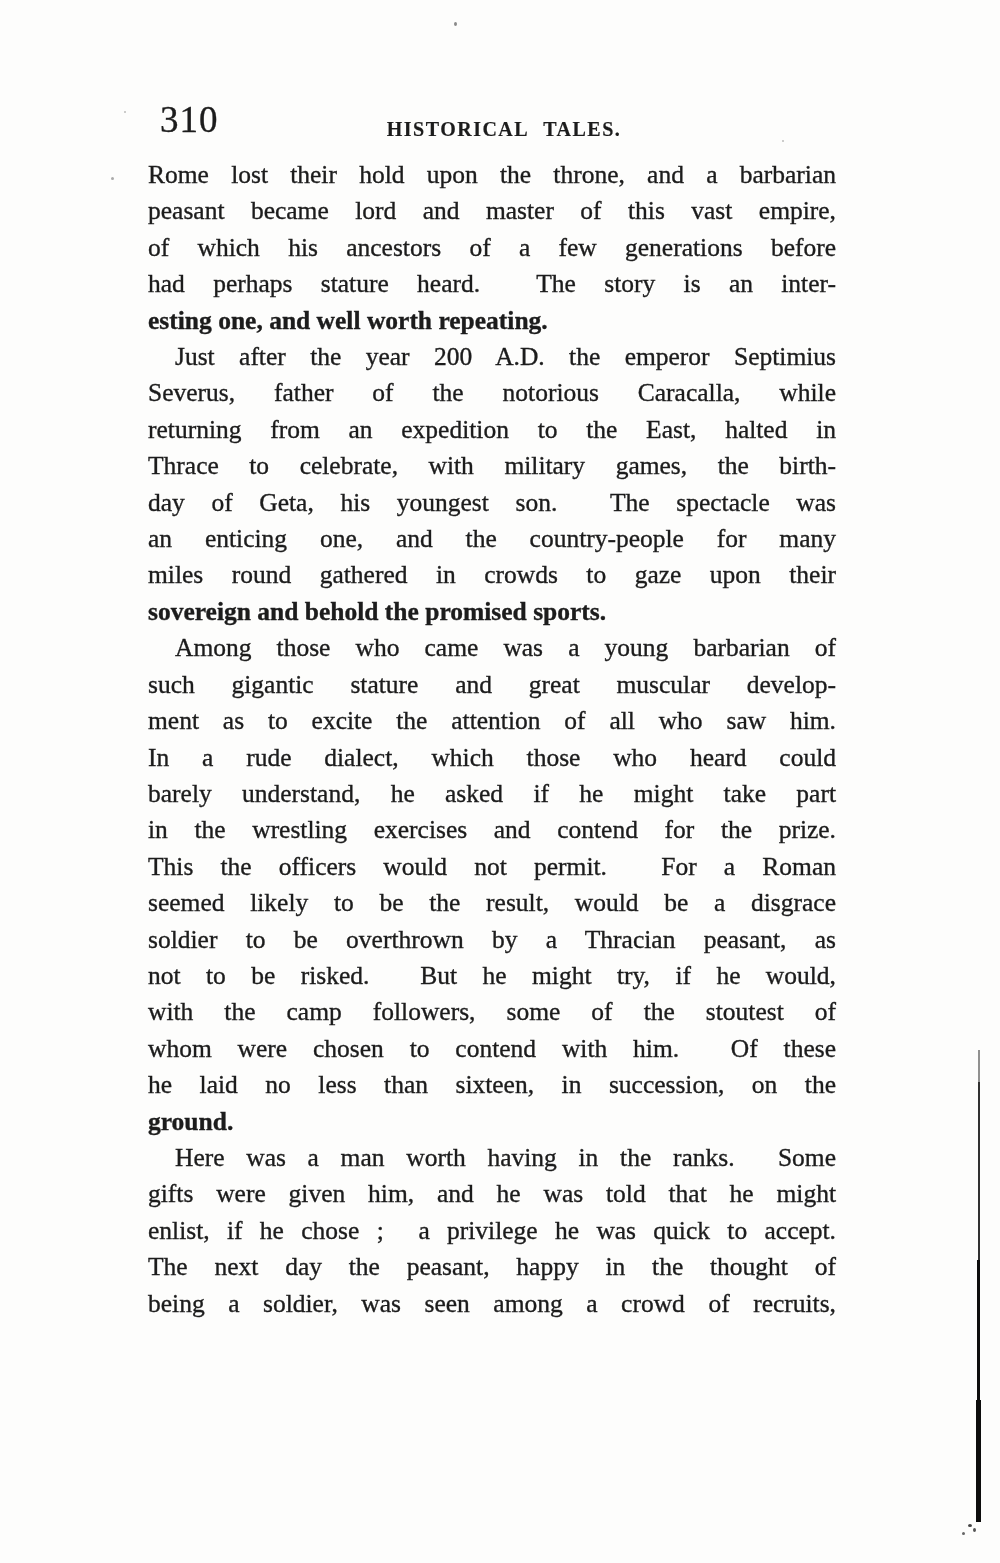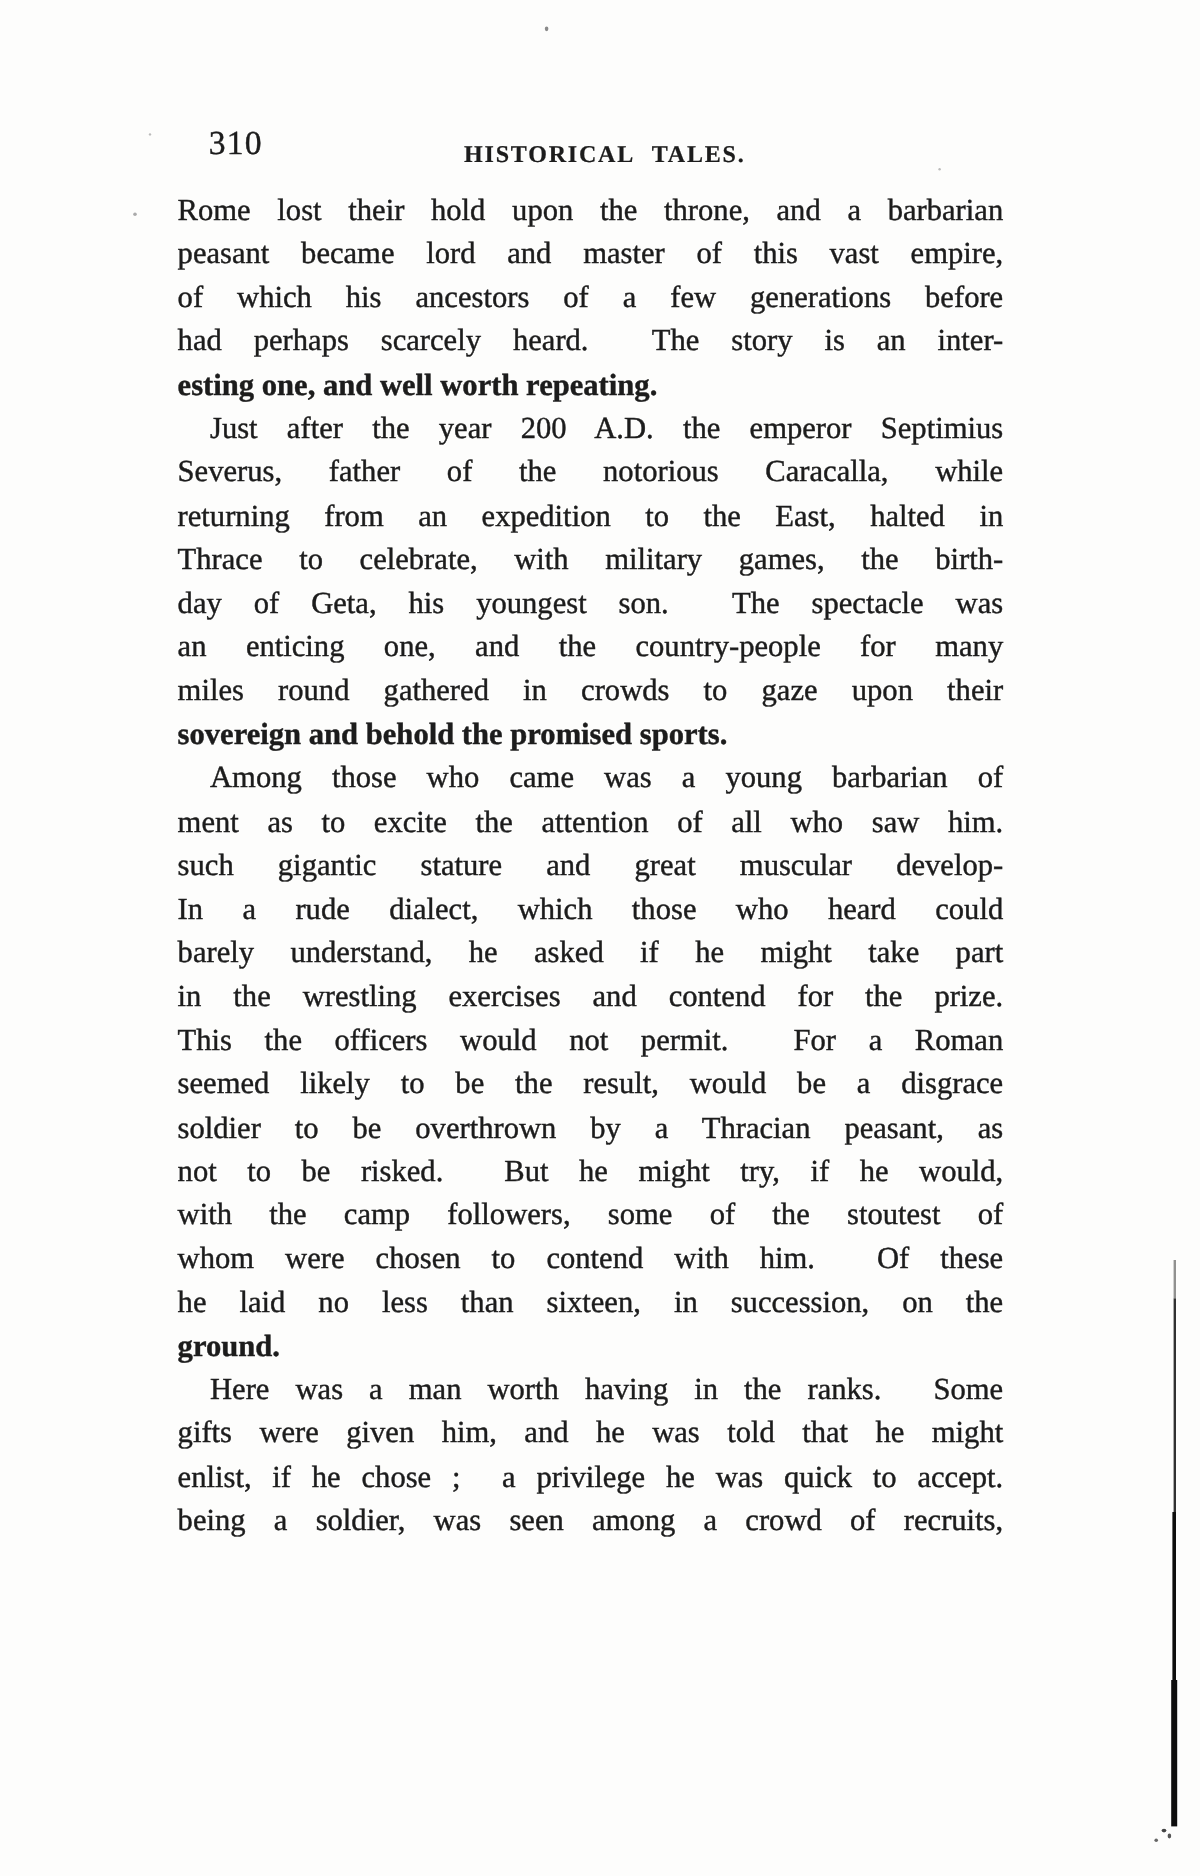--- a/index.html
+++ b/index.html
@@ -7,21 +7,21 @@
     width:1000px;height:1563px;position:relative;overflow:hidden;
     background:#fdfdfc;
     font-family:"Liberation Serif", serif;
     color:#1c1c1c;
   }
   .page{position:absolute;inset:0;}
   
   .page-header{position:absolute;left:160px;top:106px;width:688px;height:32px;}
   .page-number{
     position:absolute;left:0;top:0;
-    font-size:28px;line-height:27px;letter-spacing:1px;margin-left:14px;
+    font-size:37px;line-height:27px;letter-spacing:1px;
     -webkit-text-stroke:.35px #1c1c1c;
   }
   .running-title{
     position:absolute;left:0;right:0;top:12px;text-align:center;
     font-size:20px;line-height:22px;font-weight:bold;
     letter-spacing:1.5px;word-spacing:9px;
     -webkit-text-stroke:.2px #1c1c1c;
   }
   
   .body-text{
@@ -49,56 +49,57 @@
     <div class="page-number">310</div>
     <div class="running-title">HISTORICAL TALES.</div>
   </div>
 
   <div class="body-text">
 
     <div>
       <div class="line">Rome lost their hold upon the throne, and a barbarian</div>
       <div class="line">peasant became lord and master of this vast empire,</div>
       <div class="line">of which his ancestors of a few generations before</div>
-      <div class="line">had perhaps scarcely heard.  The story is an inter-</div>
+      <div class="line">had perhaps stature heard.  The story is an inter-</div>
       <div class="line para-end">esting one, and well worth repeating.</div>
     </div>
 
     <div>
       <div class="line indent">Just after the year 200 A.D. the emperor Septimius</div>
       <div class="line">Severus, father of the notorious Caracalla, while</div>
       <div class="line">returning from an expedition to the East, halted in</div>
       <div class="line">Thrace to celebrate, with military games, the birth-</div>
       <div class="line">day of Geta, his youngest son.  The spectacle was</div>
       <div class="line">an enticing one, and the country-people for many</div>
       <div class="line">miles round gathered in crowds to gaze upon their</div>
       <div class="line para-end">sovereign and behold the promised sports.</div>
     </div>
 
     <div>
       <div class="line indent">Among those who came was a young barbarian of</div>
+      <div class="line">such gigantic stature and great muscular develop-</div>
       <div class="line">ment as to excite the attention of all who saw him.</div>
-      <div class="line">such gigantic stature and great muscular develop-</div>
       <div class="line">In a rude dialect, which those who heard could</div>
       <div class="line">barely understand, he asked if he might take part</div>
       <div class="line">in the wrestling exercises and contend for the prize.</div>
       <div class="line">This the officers would not permit.  For a Roman</div>
       <div class="line">seemed likely to be the result, would be a disgrace</div>
       <div class="line">soldier to be overthrown by a Thracian peasant, as</div>
       <div class="line">not to be risked.  But he might try, if he would,</div>
       <div class="line">with the camp followers, some of the stoutest of</div>
       <div class="line">whom were chosen to contend with him.  Of these</div>
       <div class="line">he laid no less than sixteen, in succession, on the</div>
       <div class="line para-end">ground.</div>
     </div>
 
     <div>
       <div class="line indent">Here was a man worth having in the ranks.  Some</div>
       <div class="line">gifts were given him, and he was told that he might</div>
       <div class="line">enlist, if he chose ;  a privilege he was quick to accept.</div>
+      <div class="line">The next day the peasant, happy in the thought of</div>
       <div class="line">being a soldier, was seen among a crowd of recruits,</div>
     </div>
   </div>
 
   <div class="scanline" style="left:978px;top:1050px;width:1.5px;height:32px;opacity:.45;"></div>
   <div class="scanline" style="left:978px;top:1082px;width:2px;height:178px;opacity:.85;"></div>
   <div class="scanline" style="left:977px;top:1260px;width:3px;height:140px;"></div>
   <div class="scanline" style="left:976px;top:1400px;width:5px;height:122px;"></div>
 
   <div class="speck" style="left:454px;top:22px;width:3px;height:4px;background:#8a8a8a;"></div>

